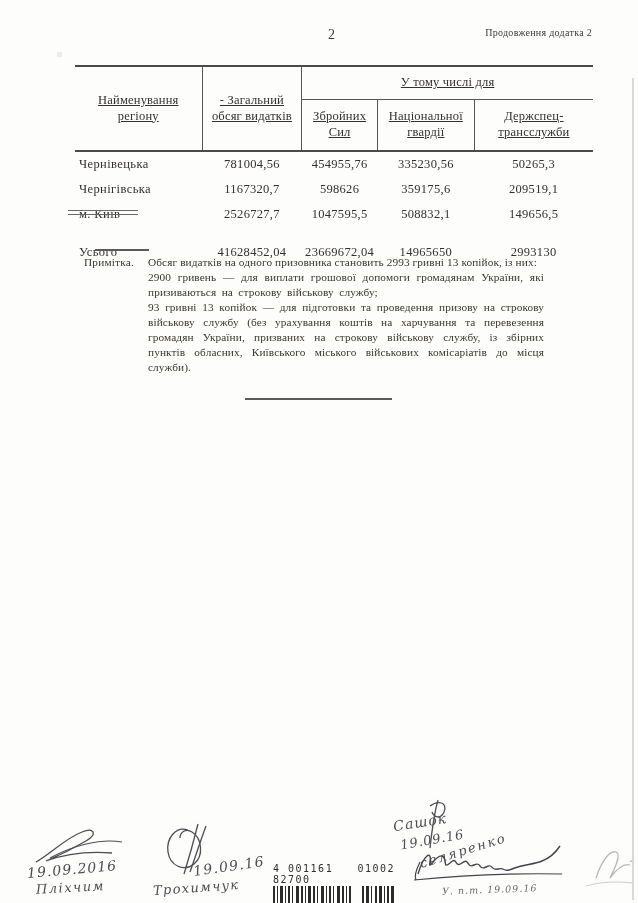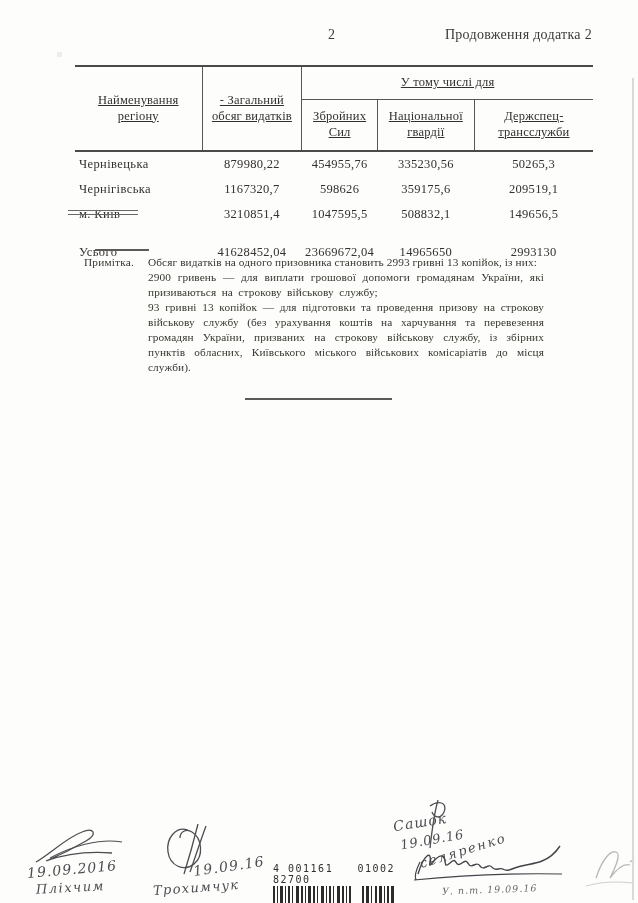--- a/index.html
+++ b/index.html
@@ -15,21 +15,21 @@
     position:absolute;inset:0;
     background:#fdfdfb;
   }
   
   .page-number{
     position:absolute;top:27px;left:328px;
     font-size:14px;color:#3a3a38;
   }
   .appendix-note{
     position:absolute;top:27px;right:46px;
-    font-size:14px;letter-spacing:.3px;color:#3a3a38;
+    font-size:10px;letter-spacing:.3px;color:#3a3a38;
   }
   
   .budget-table{
     position:absolute;top:65px;left:75px;
     border-collapse:collapse;
     width:518px;
     font-size:12.5px;
     color:#33312f;
     border-top:2px solid #4c4a48;
   }
@@ -130,35 +130,35 @@
       </tr>
       <tr>
         <th class="h-sub1">Збройних Сил</th>
         <th class="h-sub2">Національної гвардії</th>
         <th class="h-sub3">Держспец-трансслужби</th>
       </tr>
     </thead>
     <tbody>
       <tr>
         <td class="cell-region">Чернівецька</td>
-        <td>879980,22</td>
+        <td>781004,56</td>
         <td>454955,76</td>
         <td>335230,56</td>
         <td>50265,3</td>
       </tr>
       <tr>
         <td class="cell-region">Чернігівська</td>
         <td>1167320,7</td>
         <td>598626</td>
         <td>359175,6</td>
         <td>209519,1</td>
       </tr>
       <tr>
         <td class="cell-region">м. Київ</td>
-        <td>3210851,4</td>
+        <td>2526727,7</td>
         <td>1047595,5</td>
         <td>508832,1</td>
         <td>149656,5</td>
       </tr>
       <tr class="spacer-row">
           <td colspan="5"></td>
         </tr>
       <tr>
         <td class="cell-region">Усього</td>
         <td>41628452,04</td>

